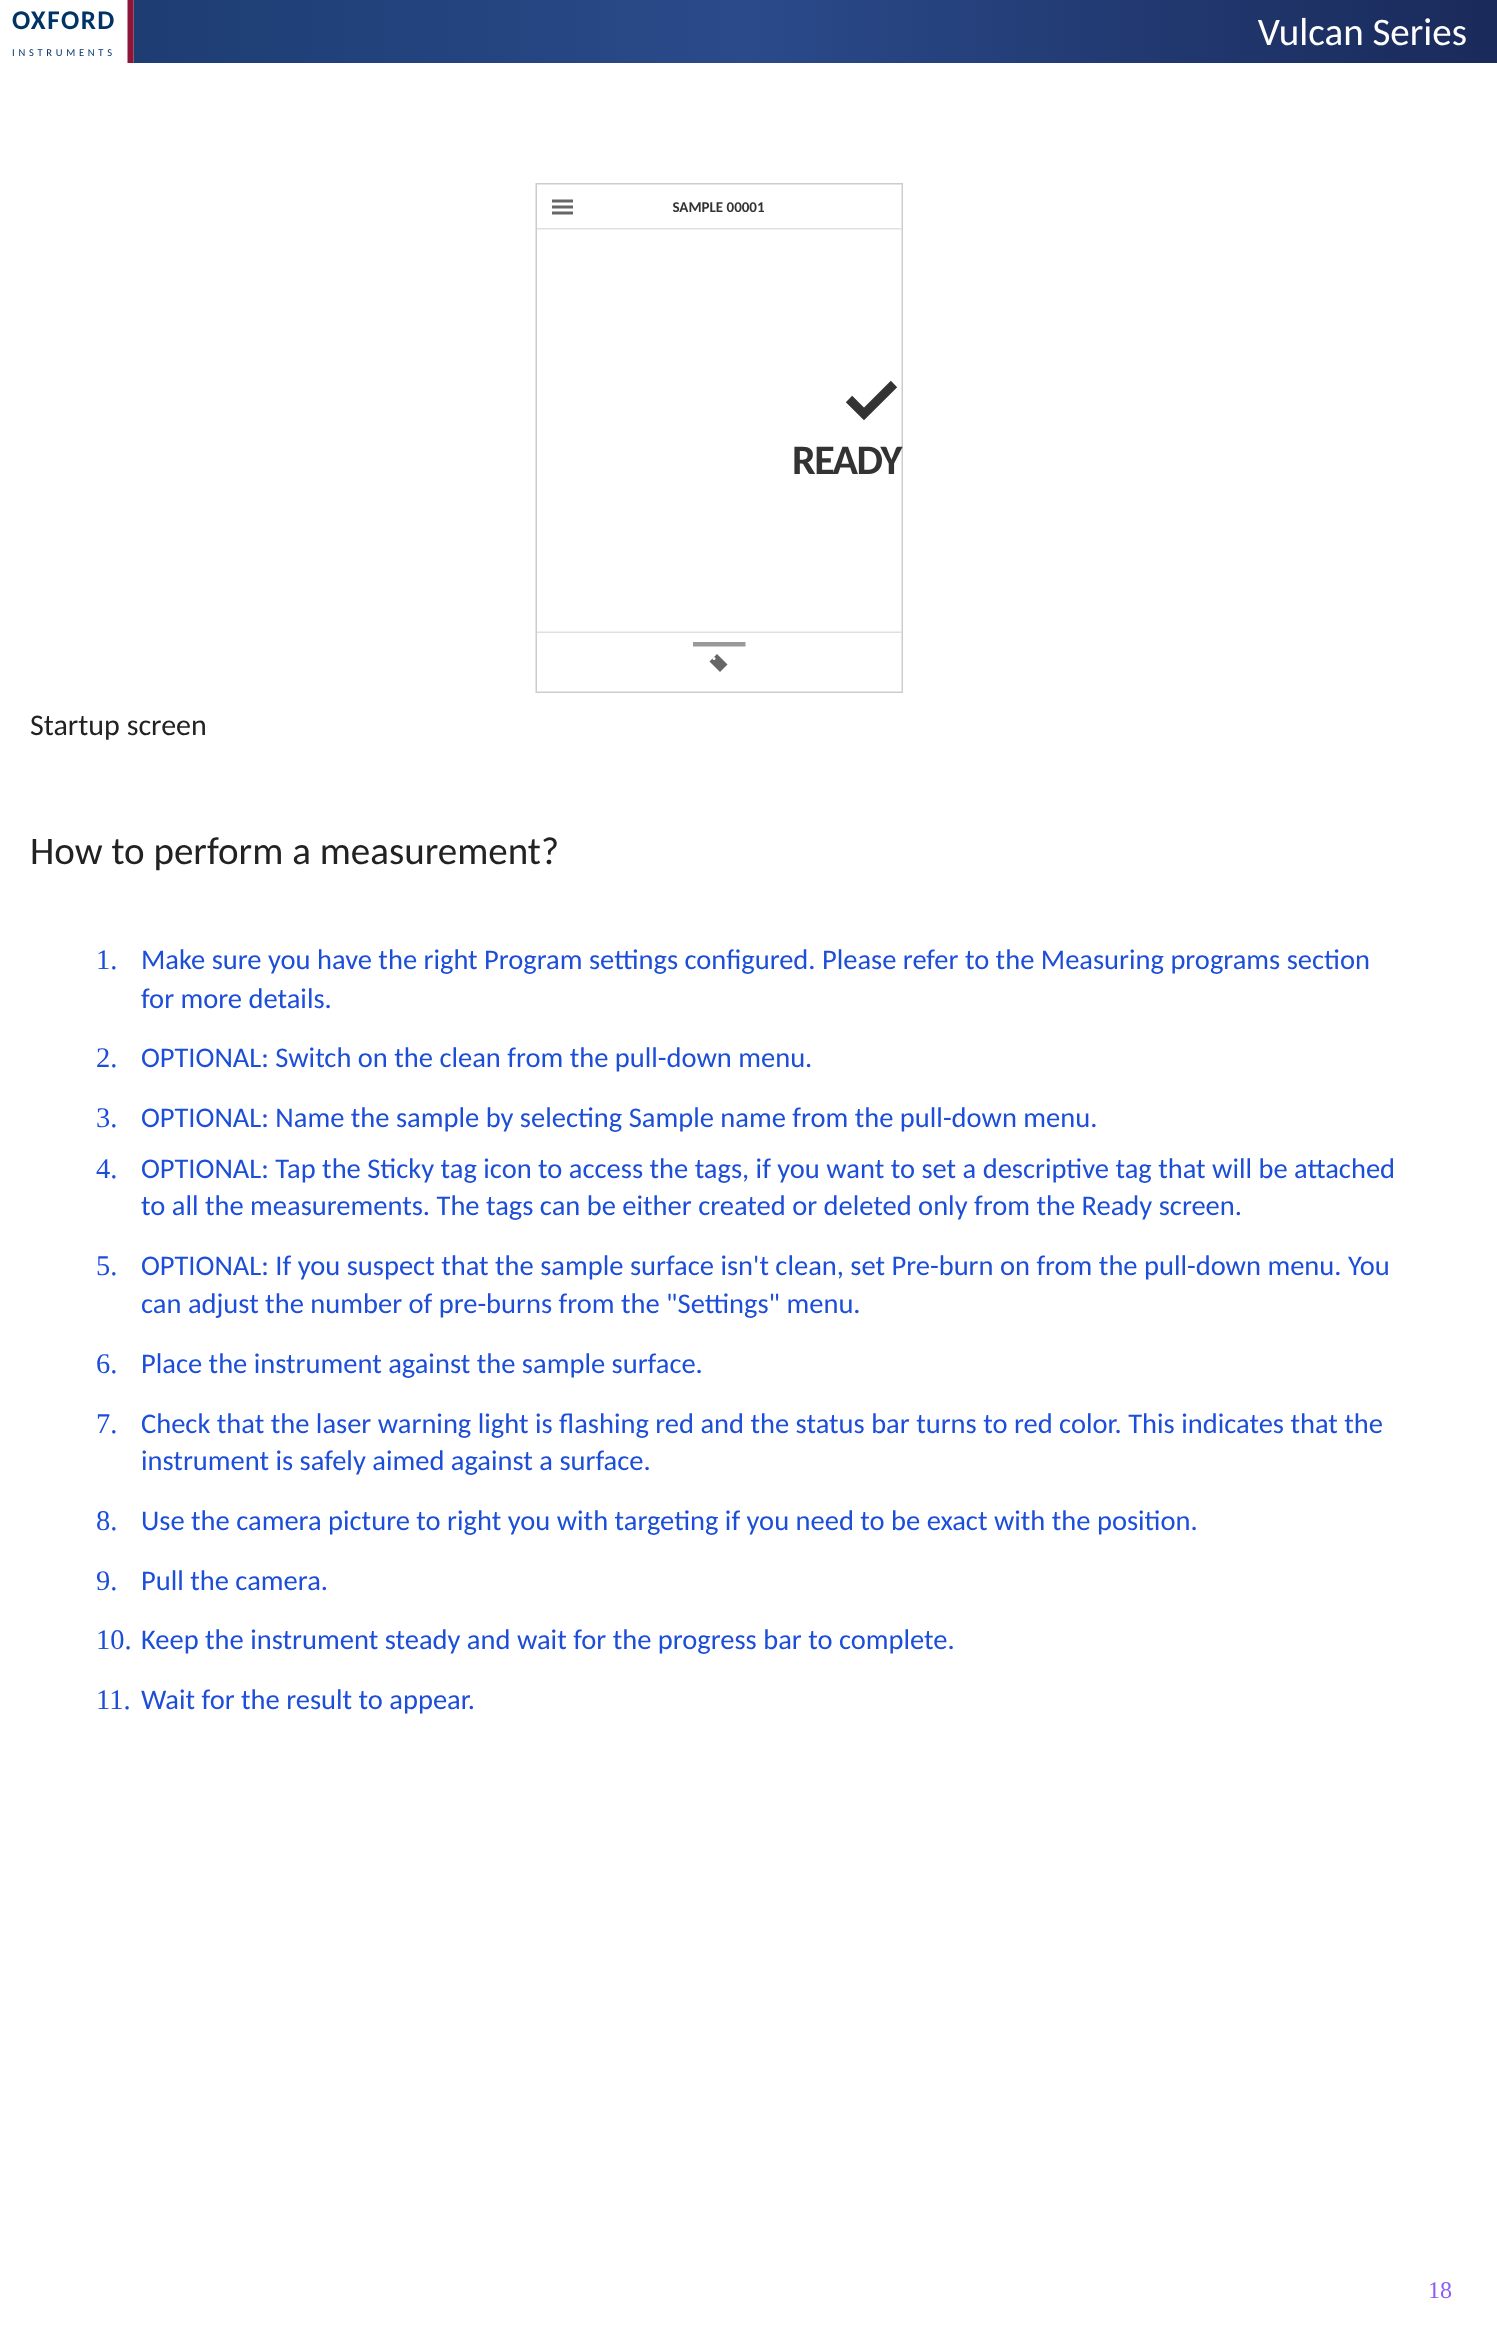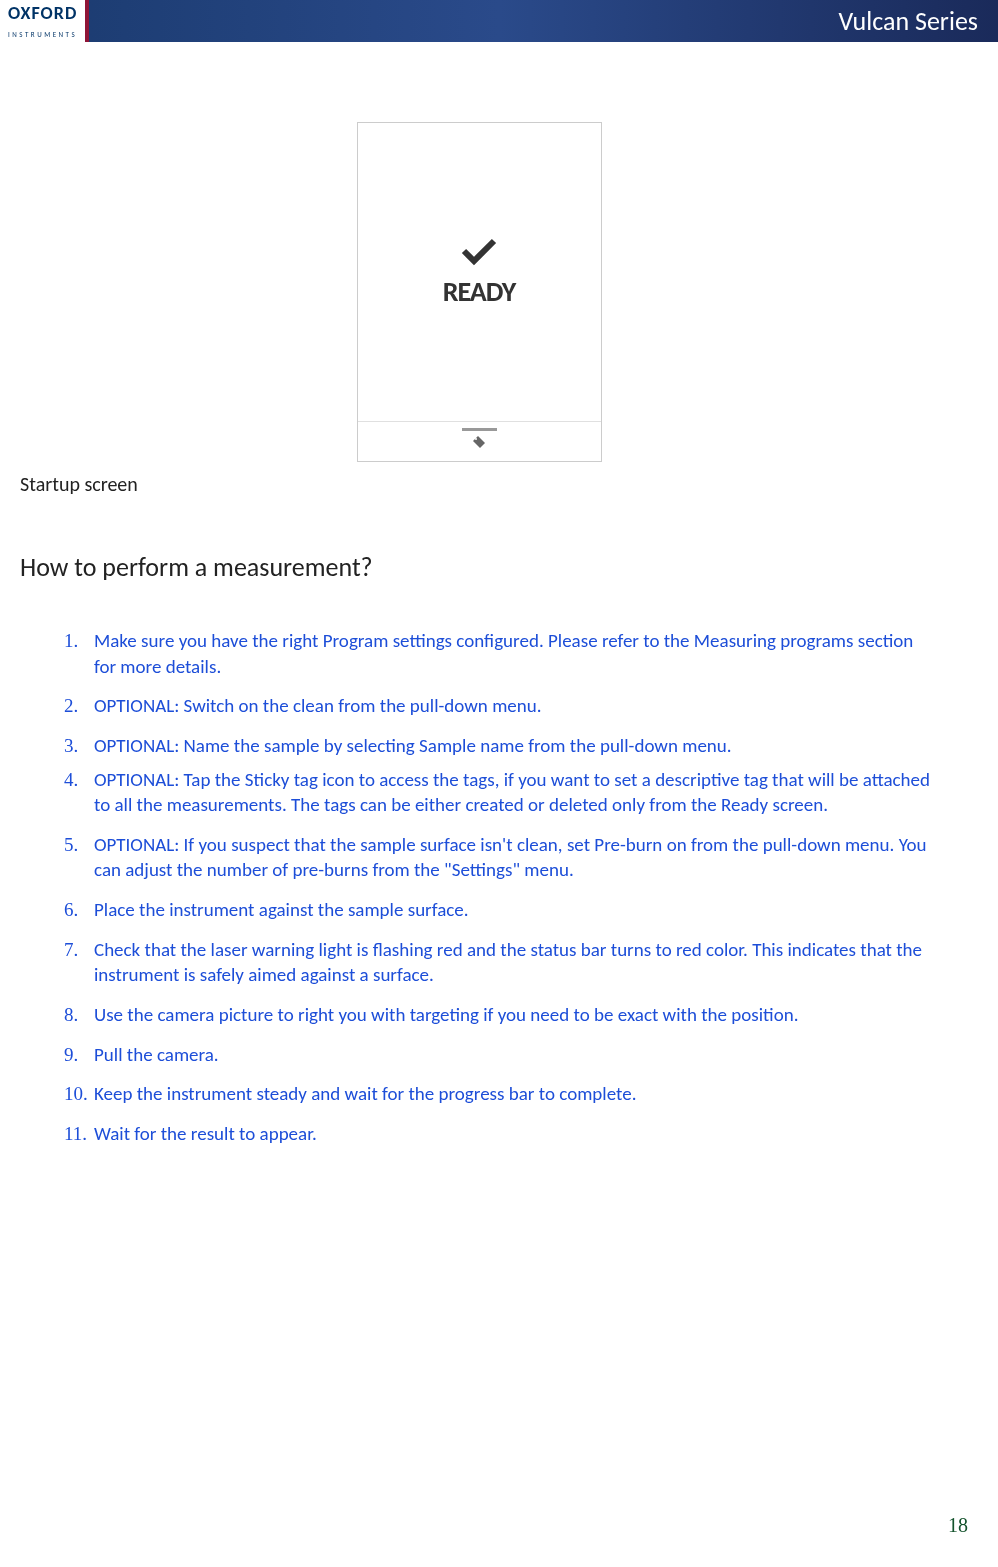--- a/index.html
+++ b/index.html
@@ -81,21 +81,21 @@
       left: 10px;
       width: 14px;
       height: 2px;
       background: #666;
       box-shadow: 0 4px 0 #666, 0 -4px 0 #666;
     }
     .screen-body {
       flex: 1;
       display: flex;
       flex-direction: column;
-      align-items: center;
+      align-items: flex-end;
       justify-content: center;
     }
     .check-icon {
       width: 40px;
       height: 30px;
       margin-bottom: 8px;
     }
     .ready-text {
       font-size: 28px;
       font-weight: bold;
@@ -157,38 +157,41 @@
     }
     ol li.spaced {
       margin-bottom: 14px;
     }
     .italic { }
     .page-num {
       position: absolute;
       bottom: 30px;
       right: 30px;
       font-family: 'Times New Roman', serif;
-      font-size: 20px;
-      color: #14532d;
+      font-size: 16px;
+      color: #8b5cf6;
     }
   </style>
 </head>
 <body>
 
 <div class="header">
   <div class="logo-box">
     <div class="logo-main">OXFORD</div>
     <div class="logo-sub">INSTRUMENTS</div>
   </div>
   <div class="header-title">Vulcan Series</div>
 </div>
 
 <div class="content">
   <div class="screenshot-container">
     <div class="screenshot">
+      <div class="screen-header">
+        <span>SAMPLE 00001</span>
+      </div>
       <div class="screen-body">
         <svg class="check-icon" viewBox="0 0 40 30">
           <path d="M 5 15 L 15 25 L 35 5" stroke="#333" stroke-width="6" fill="none"></path>
         </svg>
         <div class="ready-text">READY</div>
       </div>
       <div class="screen-footer">
         <div class="footer-indicator"></div>
         <svg class="tag-icon" viewBox="0 0 14 14">
           <path d="M 1 6 L 6 1 L 13 8 L 8 13 Z" fill="#666"></path>

